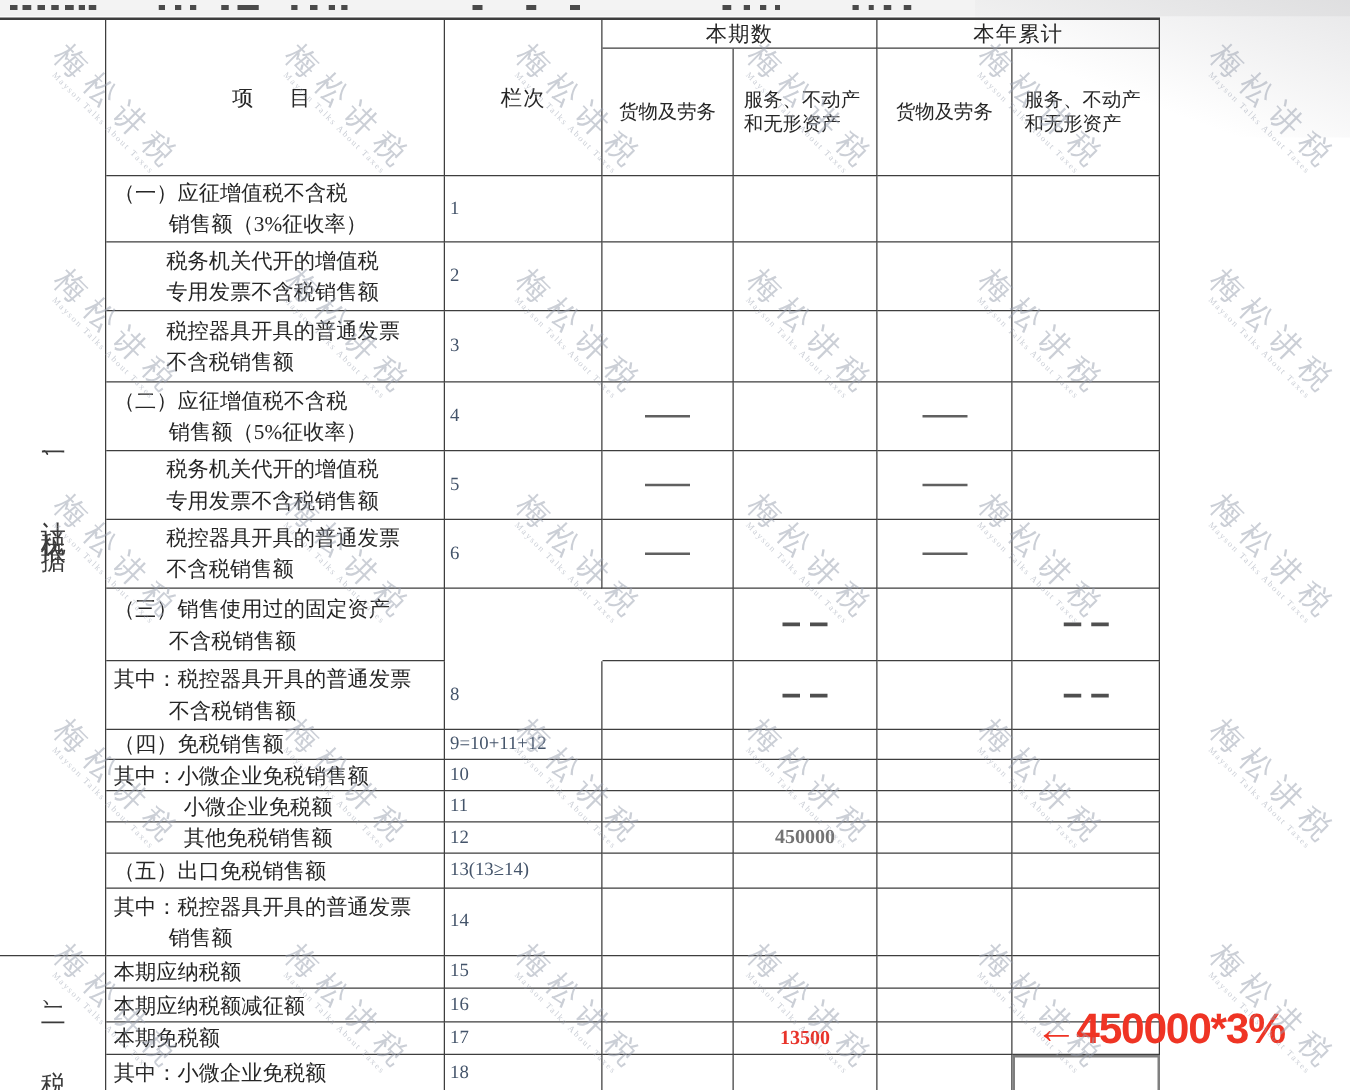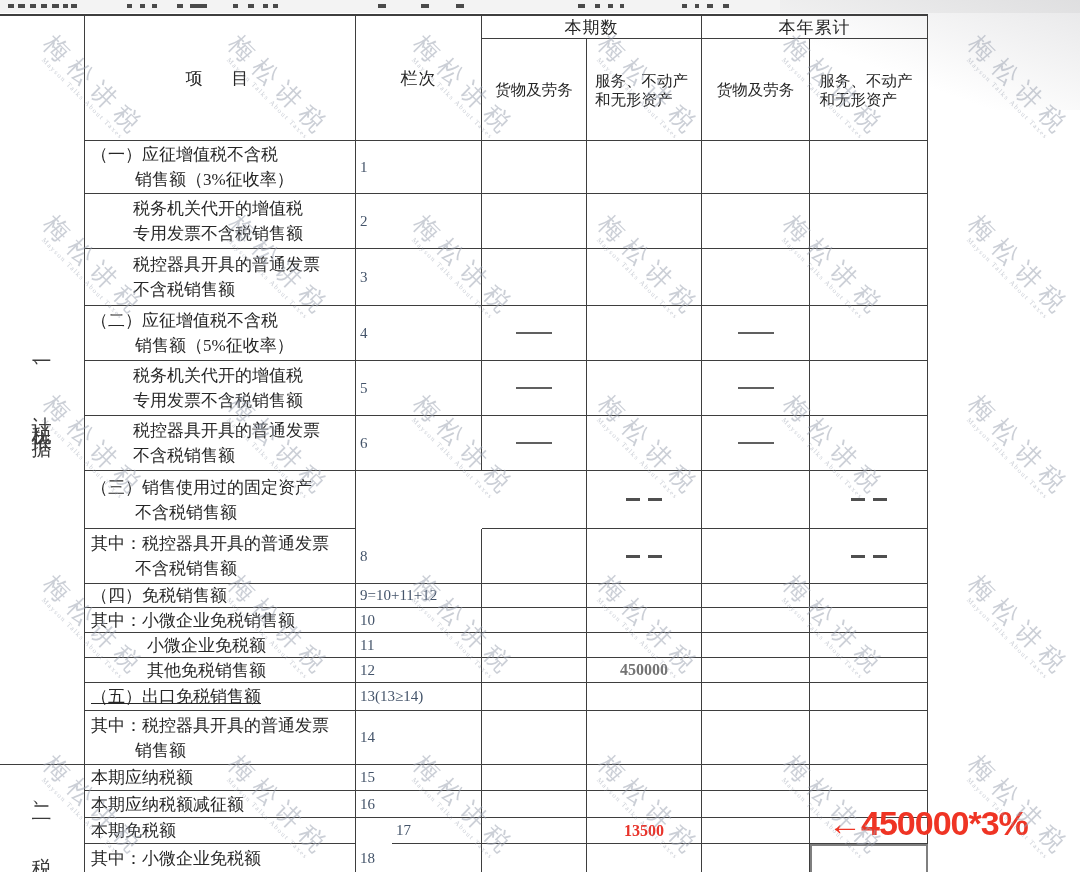--- a/index.html
+++ b/index.html
@@ -225,21 +225,21 @@
         <div style="padding-left: 62px;">其他免税销售额</div>
       </div>
       <div class="cell colnum" style="grid-area: 14 / 3;">12</div>
       <div class="cell val" style="grid-area: 14 / 4;"></div>
       <div class="cell val" style="grid-area: 14 / 5;">
         <span class="red" style="color: #737373;">450000</span>
       </div>
       <div class="cell val" style="grid-area: 14 / 6;"></div>
       <div class="cell val" style="grid-area: 14 / 7;"></div>
       <div class="cell item-cell" style="grid-area: 15 / 2;">
-        <div style="padding-left: 6px; text-decoration: underline;">（五）出口免税销售额</div>
+        <div style="padding-left: 6px;">（五）出口免税销售额</div>
       </div>
       <div class="cell colnum" style="grid-area: 15 / 3; text-align: right;">13(13≥14)</div>
       <div class="cell val" style="grid-area: 15 / 4;"></div>
       <div class="cell val" style="grid-area: 15 / 5;"></div>
       <div class="cell val" style="grid-area: 15 / 6;"></div>
       <div class="cell val" style="grid-area: 15 / 7;"></div>
       <div class="cell item-cell" style="grid-area: 16 / 2;">
         <div style="padding-left: 6px;">其中：税控器具开具的普通发票</div>
         <div style="padding-left: 50px;">销售额</div>
       </div>
@@ -260,21 +260,21 @@
         <div style="padding-left: 6px; font-family: Liberation Serif, serif;">本期应纳税额减征额</div>
       </div>
       <div class="cell colnum" style="grid-area: 18 / 3;">16</div>
       <div class="cell val" style="grid-area: 18 / 4;"></div>
       <div class="cell val" style="grid-area: 18 / 5;"></div>
       <div class="cell val" style="grid-area: 18 / 6;"></div>
       <div class="cell val" style="grid-area: 18 / 7;"></div>
       <div class="cell item-cell" style="grid-area: 19 / 2;">
         <div style="padding-left: 6px;">本期免税额</div>
       </div>
-      <div class="cell colnum" style="grid-area: 19 / 3; margin-left: 36px;">17</div>
+      <div class="cell colnum" style="grid-area: 19 / 3;">17</div>
       <div class="cell val" style="grid-area: 19 / 4;"></div>
       <div class="cell val" style="grid-area: 19 / 5; justify-content: center;">
         <span class="red" style="color: rgb(232, 51, 42);">13500</span>
       </div>
       <div class="cell val" style="grid-area: 19 / 6;"></div>
       <div class="cell val" style="grid-area: 19 / 7;"></div>
       <div class="cell item-cell nb" style="grid-area: 20 / 2;">
         <div style="padding-left: 6px;">其中：小微企业免税额</div>
       </div>
       <div class="cell colnum nb" style="grid-area: 20 / 3;">18</div>

